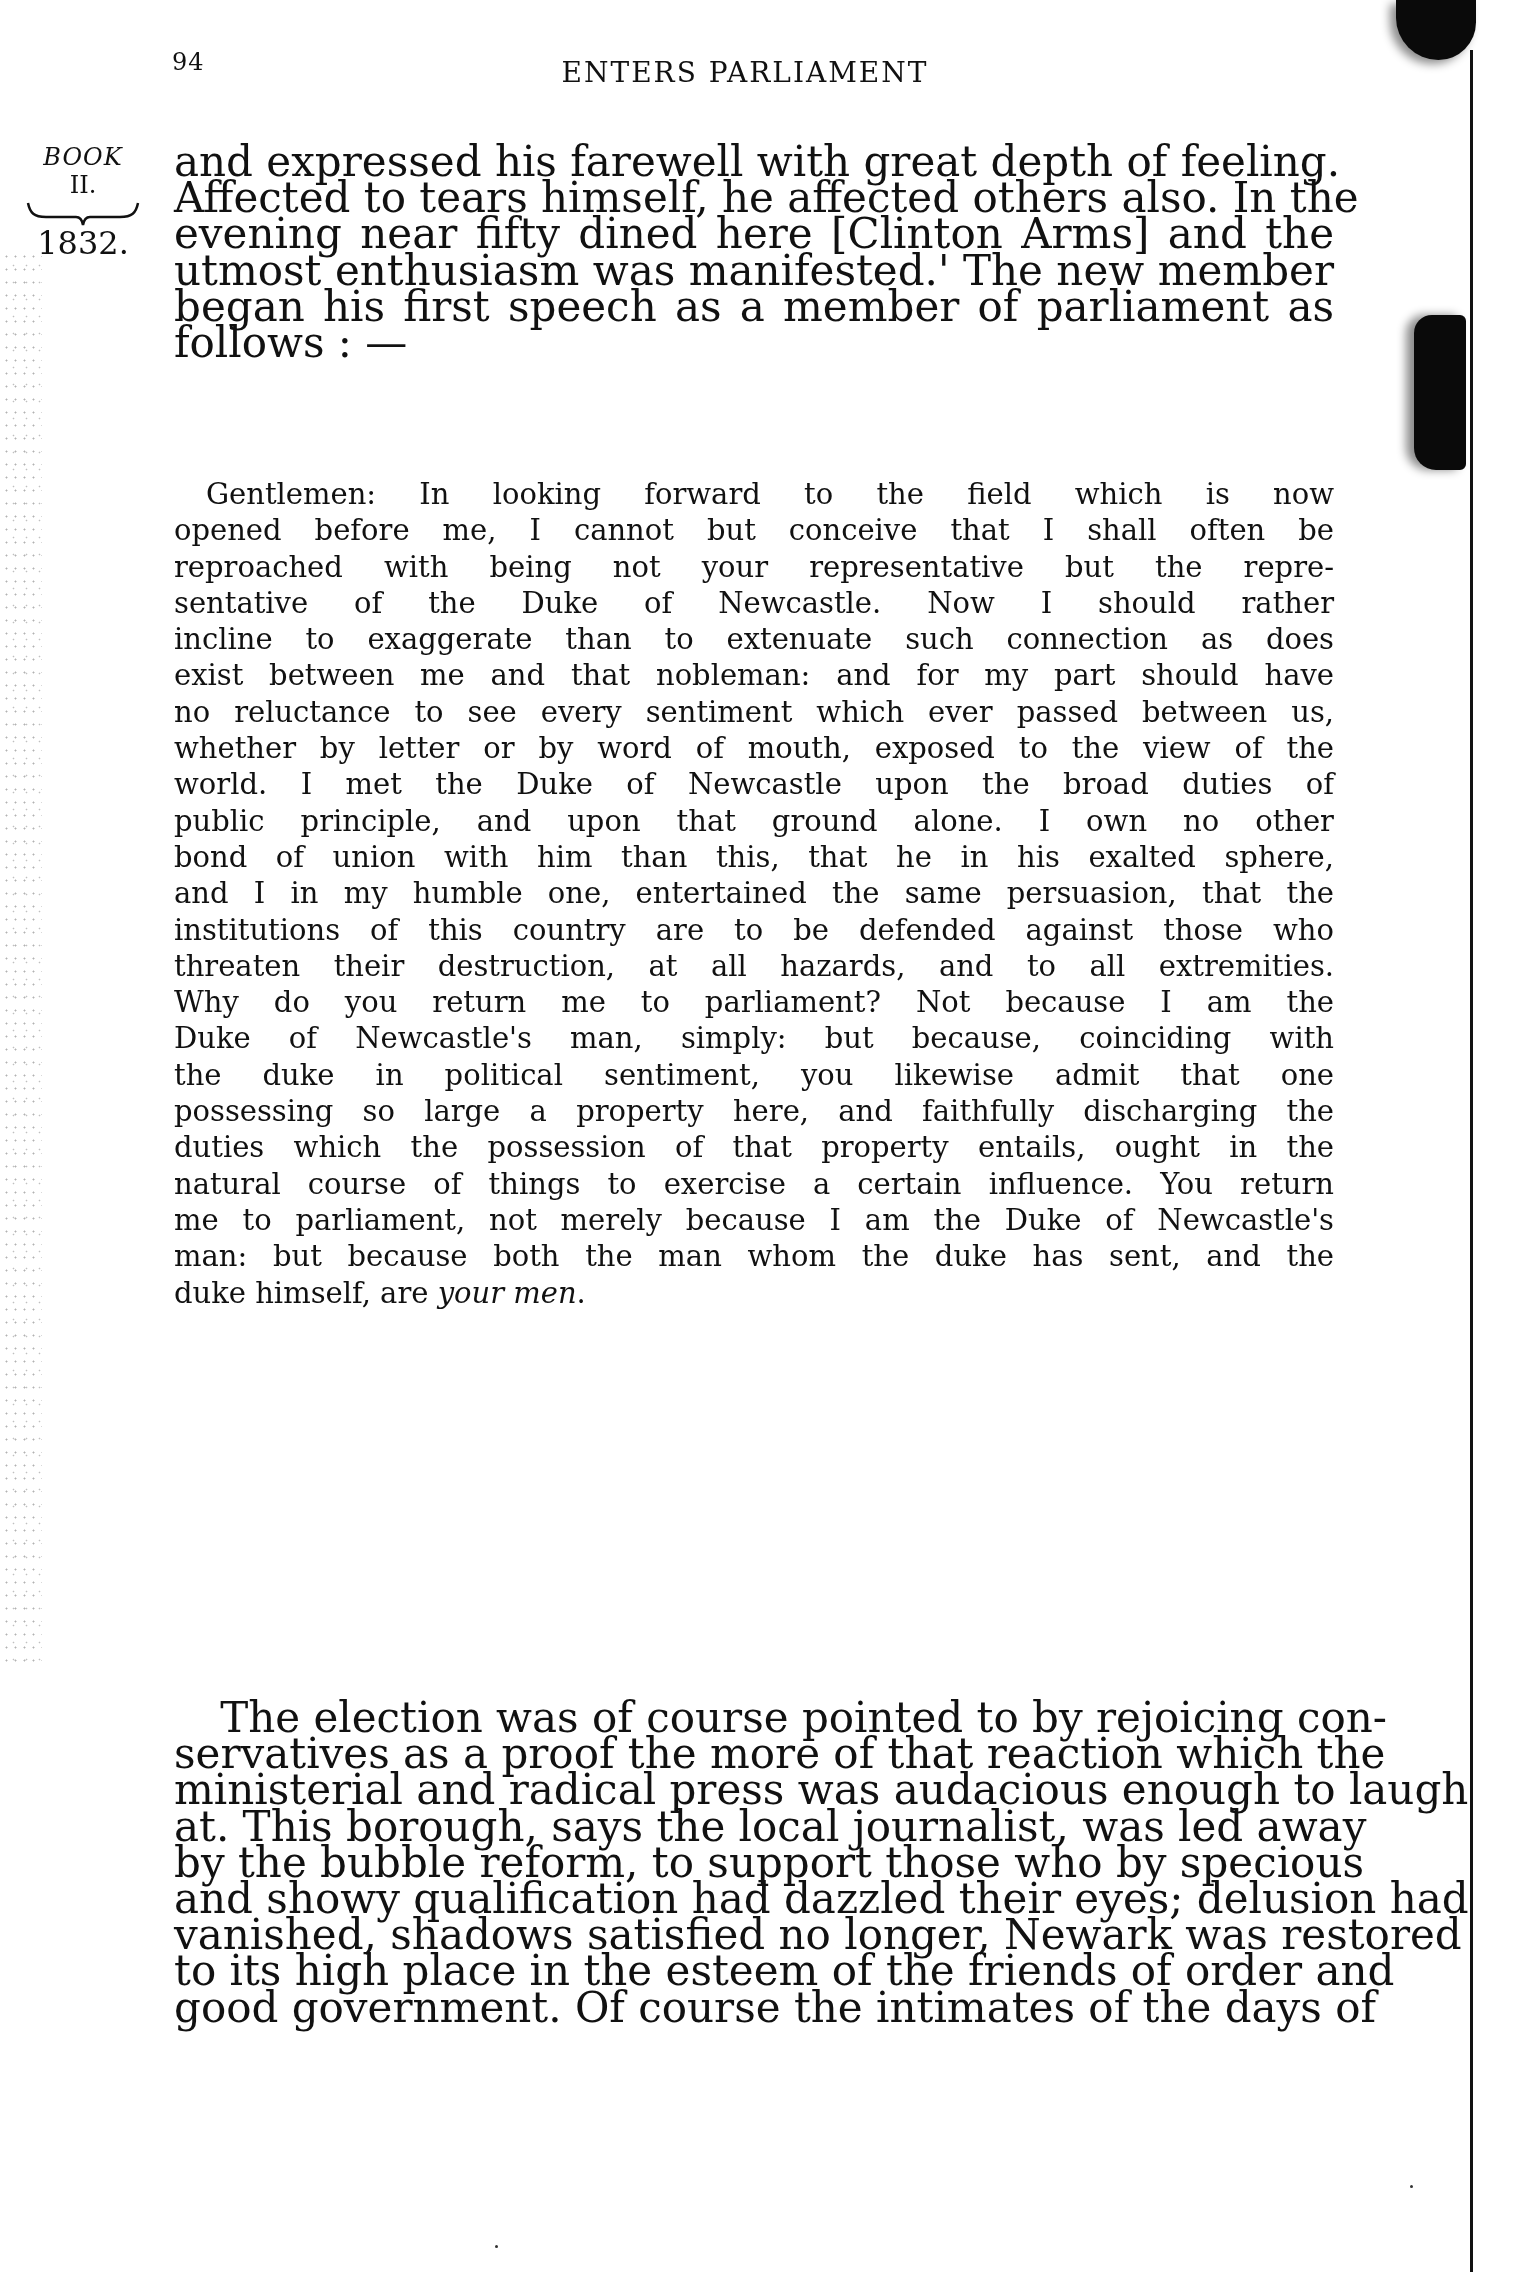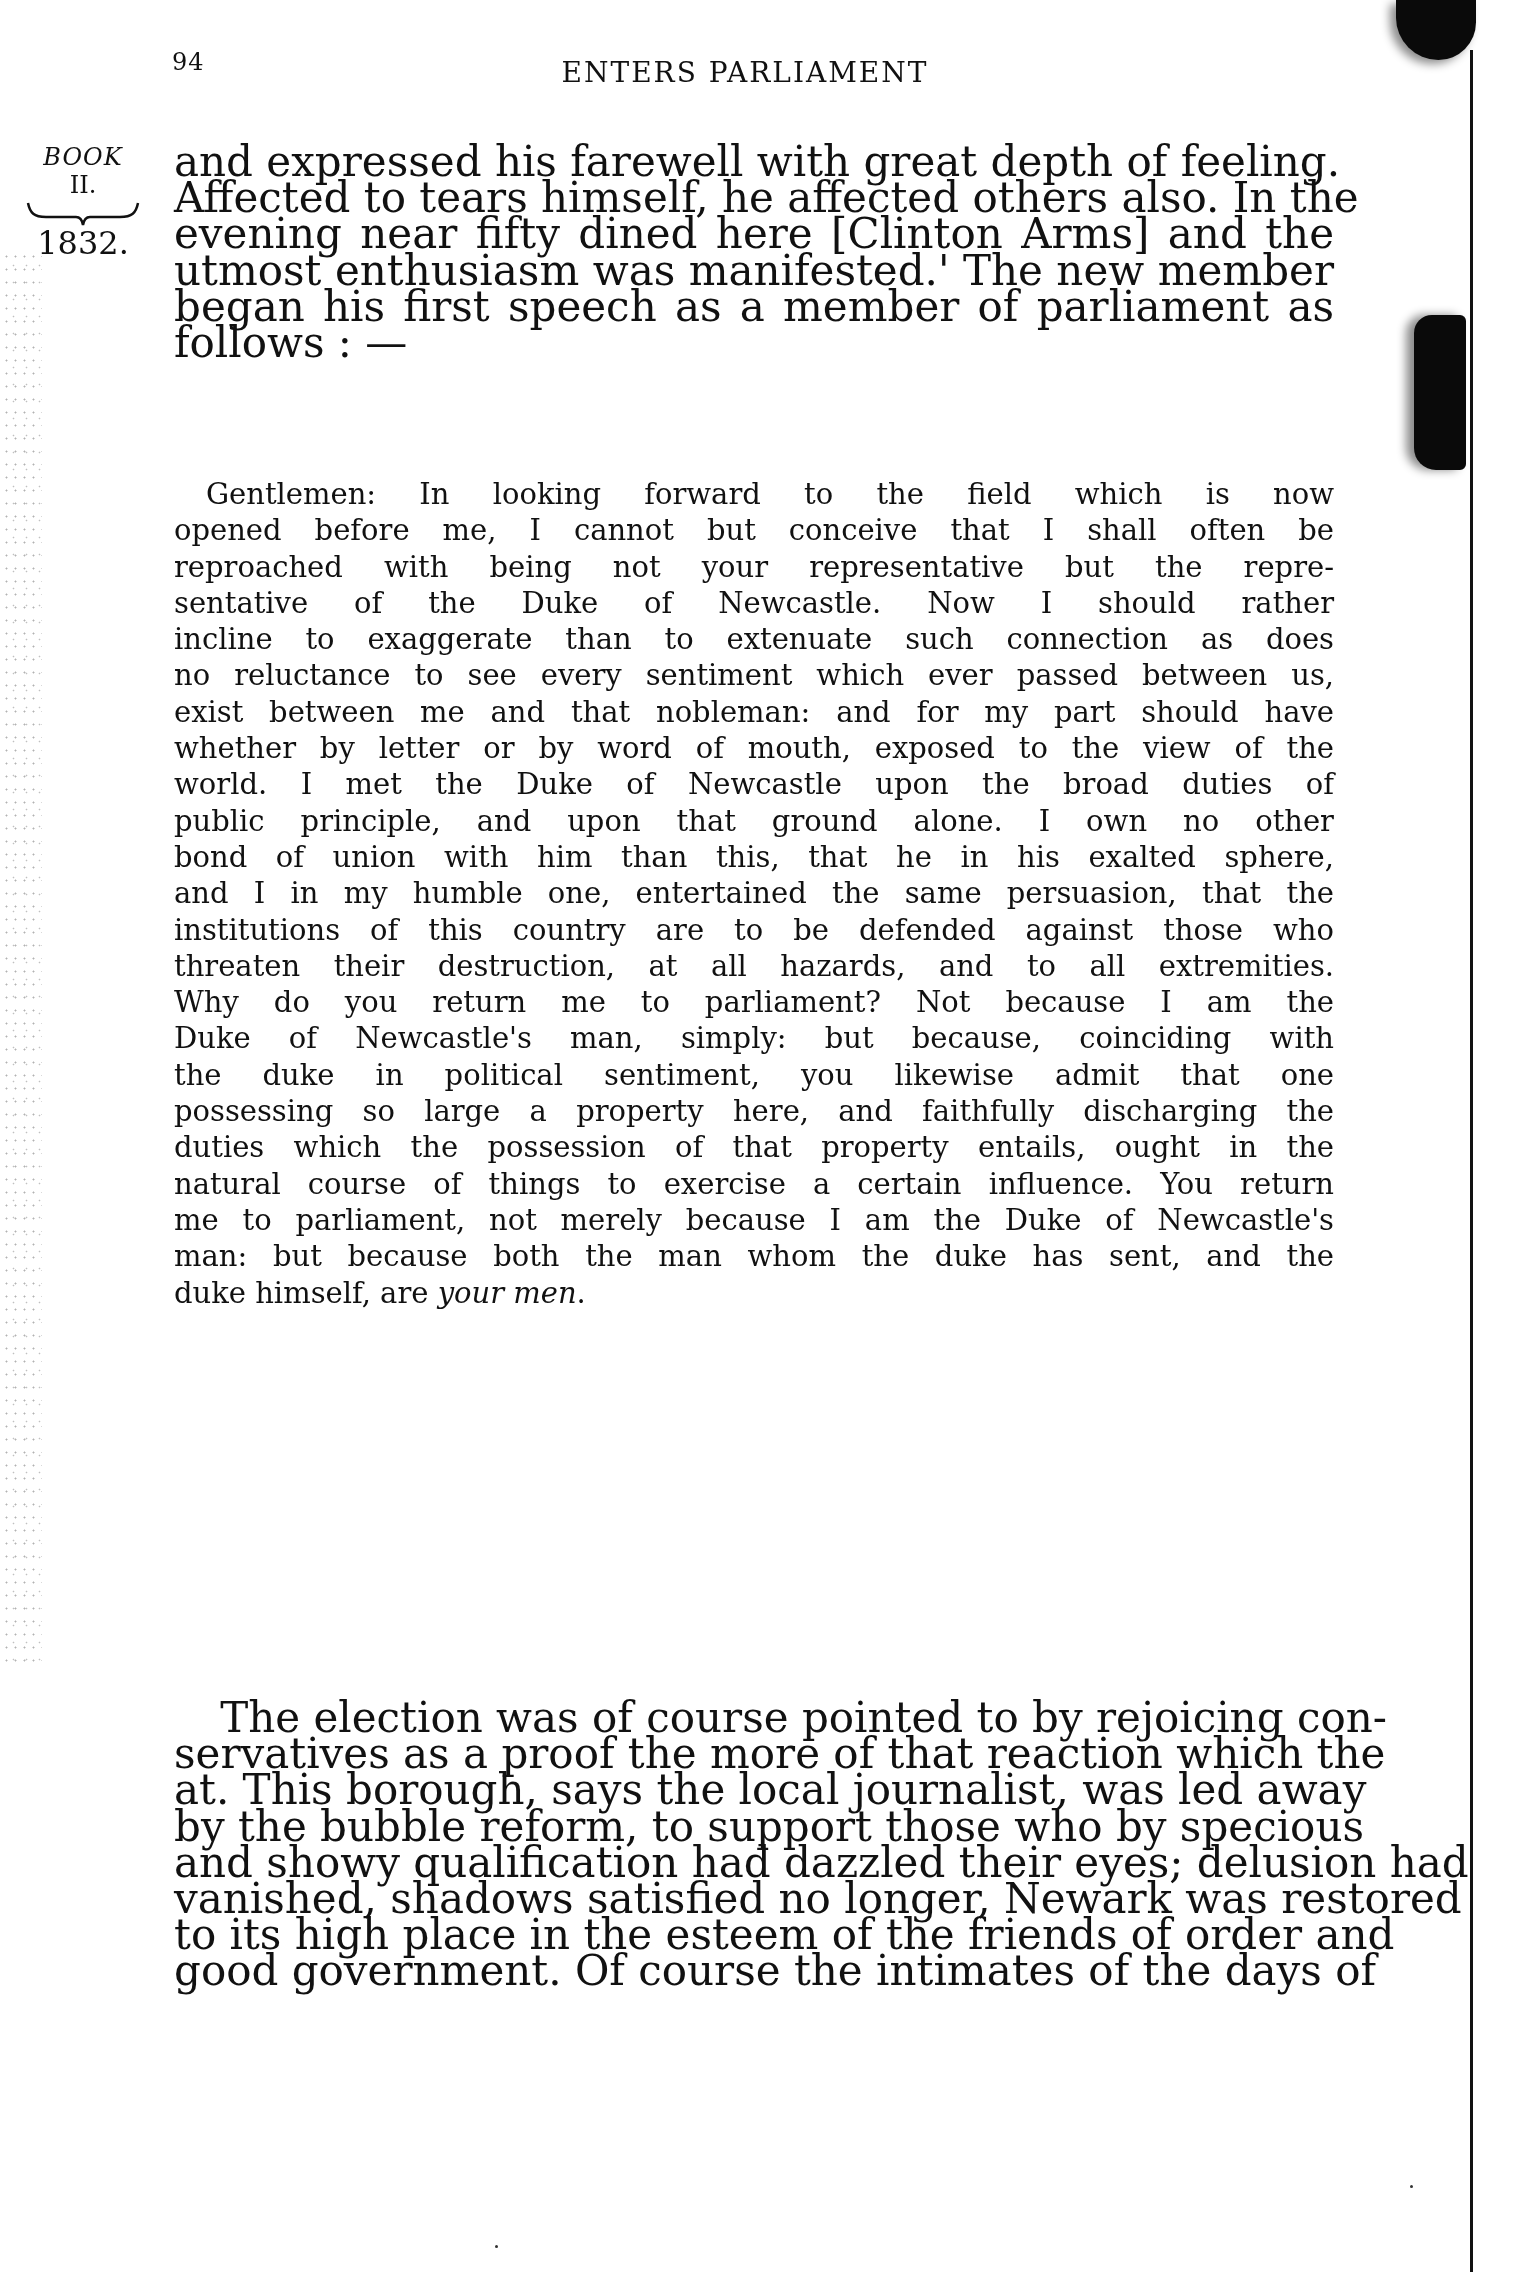--- a/index.html
+++ b/index.html
@@ -168,22 +168,22 @@
     <span class="line">began his first speech as a member of parliament as</span>
     <span class="line last">follows : —</span>
   </div>
 
   <div class="text-block quote" id="block-2">
     <span class="line indent">Gentlemen: In looking forward to the field which is now</span>
     <span class="line">opened before me, I cannot but conceive that I shall often be</span>
     <span class="line">reproached with being not your representative but the repre-</span>
     <span class="line">sentative of the Duke of Newcastle. Now I should rather</span>
     <span class="line">incline to exaggerate than to extenuate such connection as does</span>
+    <span class="line">exist between me and that nobleman: and for my part should have</span>
     <span class="line">no reluctance to see every sentiment which ever passed between us,</span>
-    <span class="line">exist between me and that nobleman: and for my part should have</span>
     <span class="line">whether by letter or by word of mouth, exposed to the view of the</span>
     <span class="line">world. I met the Duke of Newcastle upon the broad duties of</span>
     <span class="line">public principle, and upon that ground alone. I own no other</span>
     <span class="line">bond of union with him than this, that he in his exalted sphere,</span>
     <span class="line">and I in my humble one, entertained the same persuasion, that the</span>
     <span class="line">institutions of this country are to be defended against those who</span>
     <span class="line">threaten their destruction, at all hazards, and to all extremities.</span>
     <span class="line">Why do you return me to parliament? Not because I am the</span>
     <span class="line">Duke of Newcastle's man, simply: but because, coinciding with</span>
     <span class="line">the duke in political sentiment, you likewise admit that one</span>
@@ -191,20 +191,21 @@
     <span class="line">duties which the possession of that property entails, ought in the</span>
     <span class="line">natural course of things to exercise a certain influence. You return</span>
     <span class="line">me to parliament, not merely because I am the Duke of Newcastle's</span>
     <span class="line">man: but because both the man whom the duke has sent, and the</span>
     <span class="line last"><span>duke himself, are </span><em>your men</em><span>.</span></span>
   </div>
 
   <div class="text-block narrative" id="block-3">
     <span class="line indent">The election was of course pointed to by rejoicing con-</span>
     <span class="line">servatives as a proof the more of that reaction which the</span>
+    <span class="line">ministerial and radical press was audacious enough to laugh</span>
     <span class="line">at. This borough, says the local journalist, was led away</span>
     <span class="line">by the bubble reform, to support those who by specious</span>
     <span class="line">and showy qualification had dazzled their eyes; delusion had</span>
     <span class="line">vanished, shadows satisfied no longer, Newark was restored</span>
     <span class="line">to its high place in the esteem of the friends of order and</span>
     <span class="line">good government. Of course the intimates of the days of</span>
   </div>
 
   <div class="stray-mark" style="left:1410px; top:2185px;"></div>
   <div class="stray-mark" style="left:495px; top:2245px;"></div>

